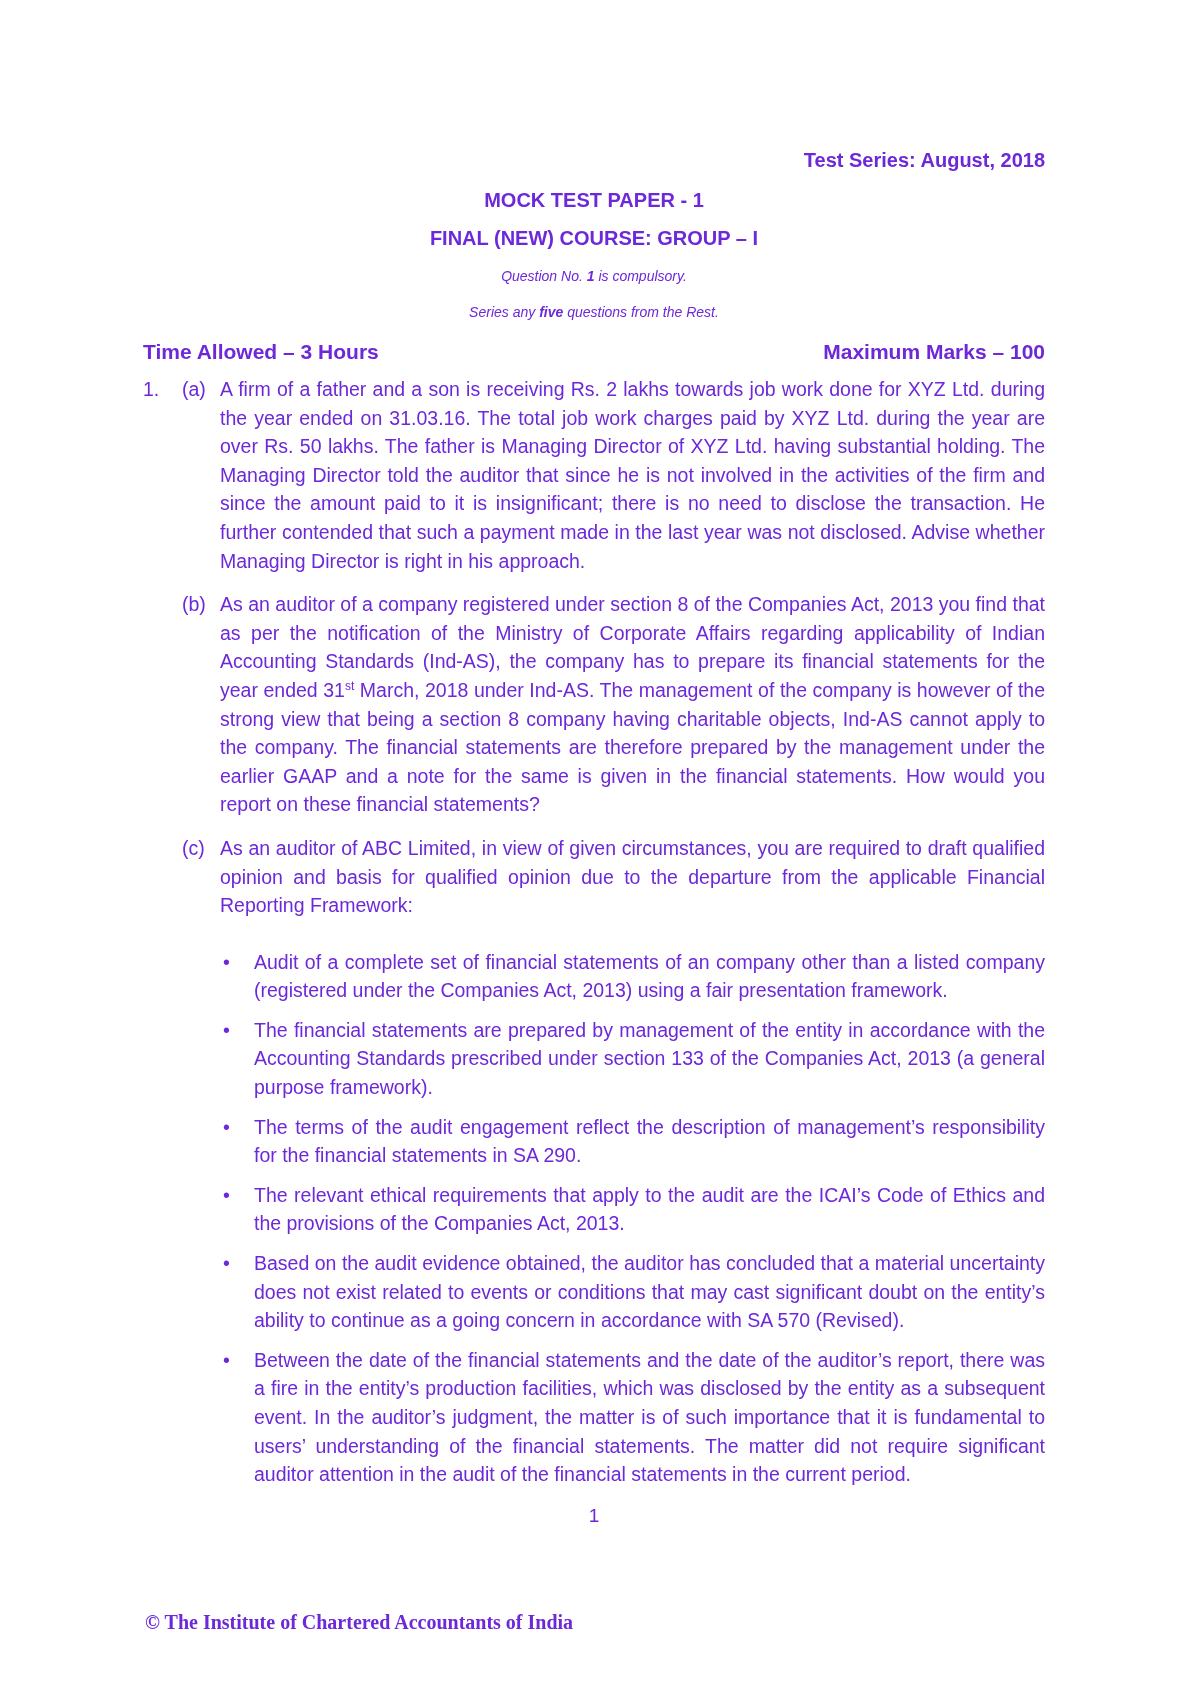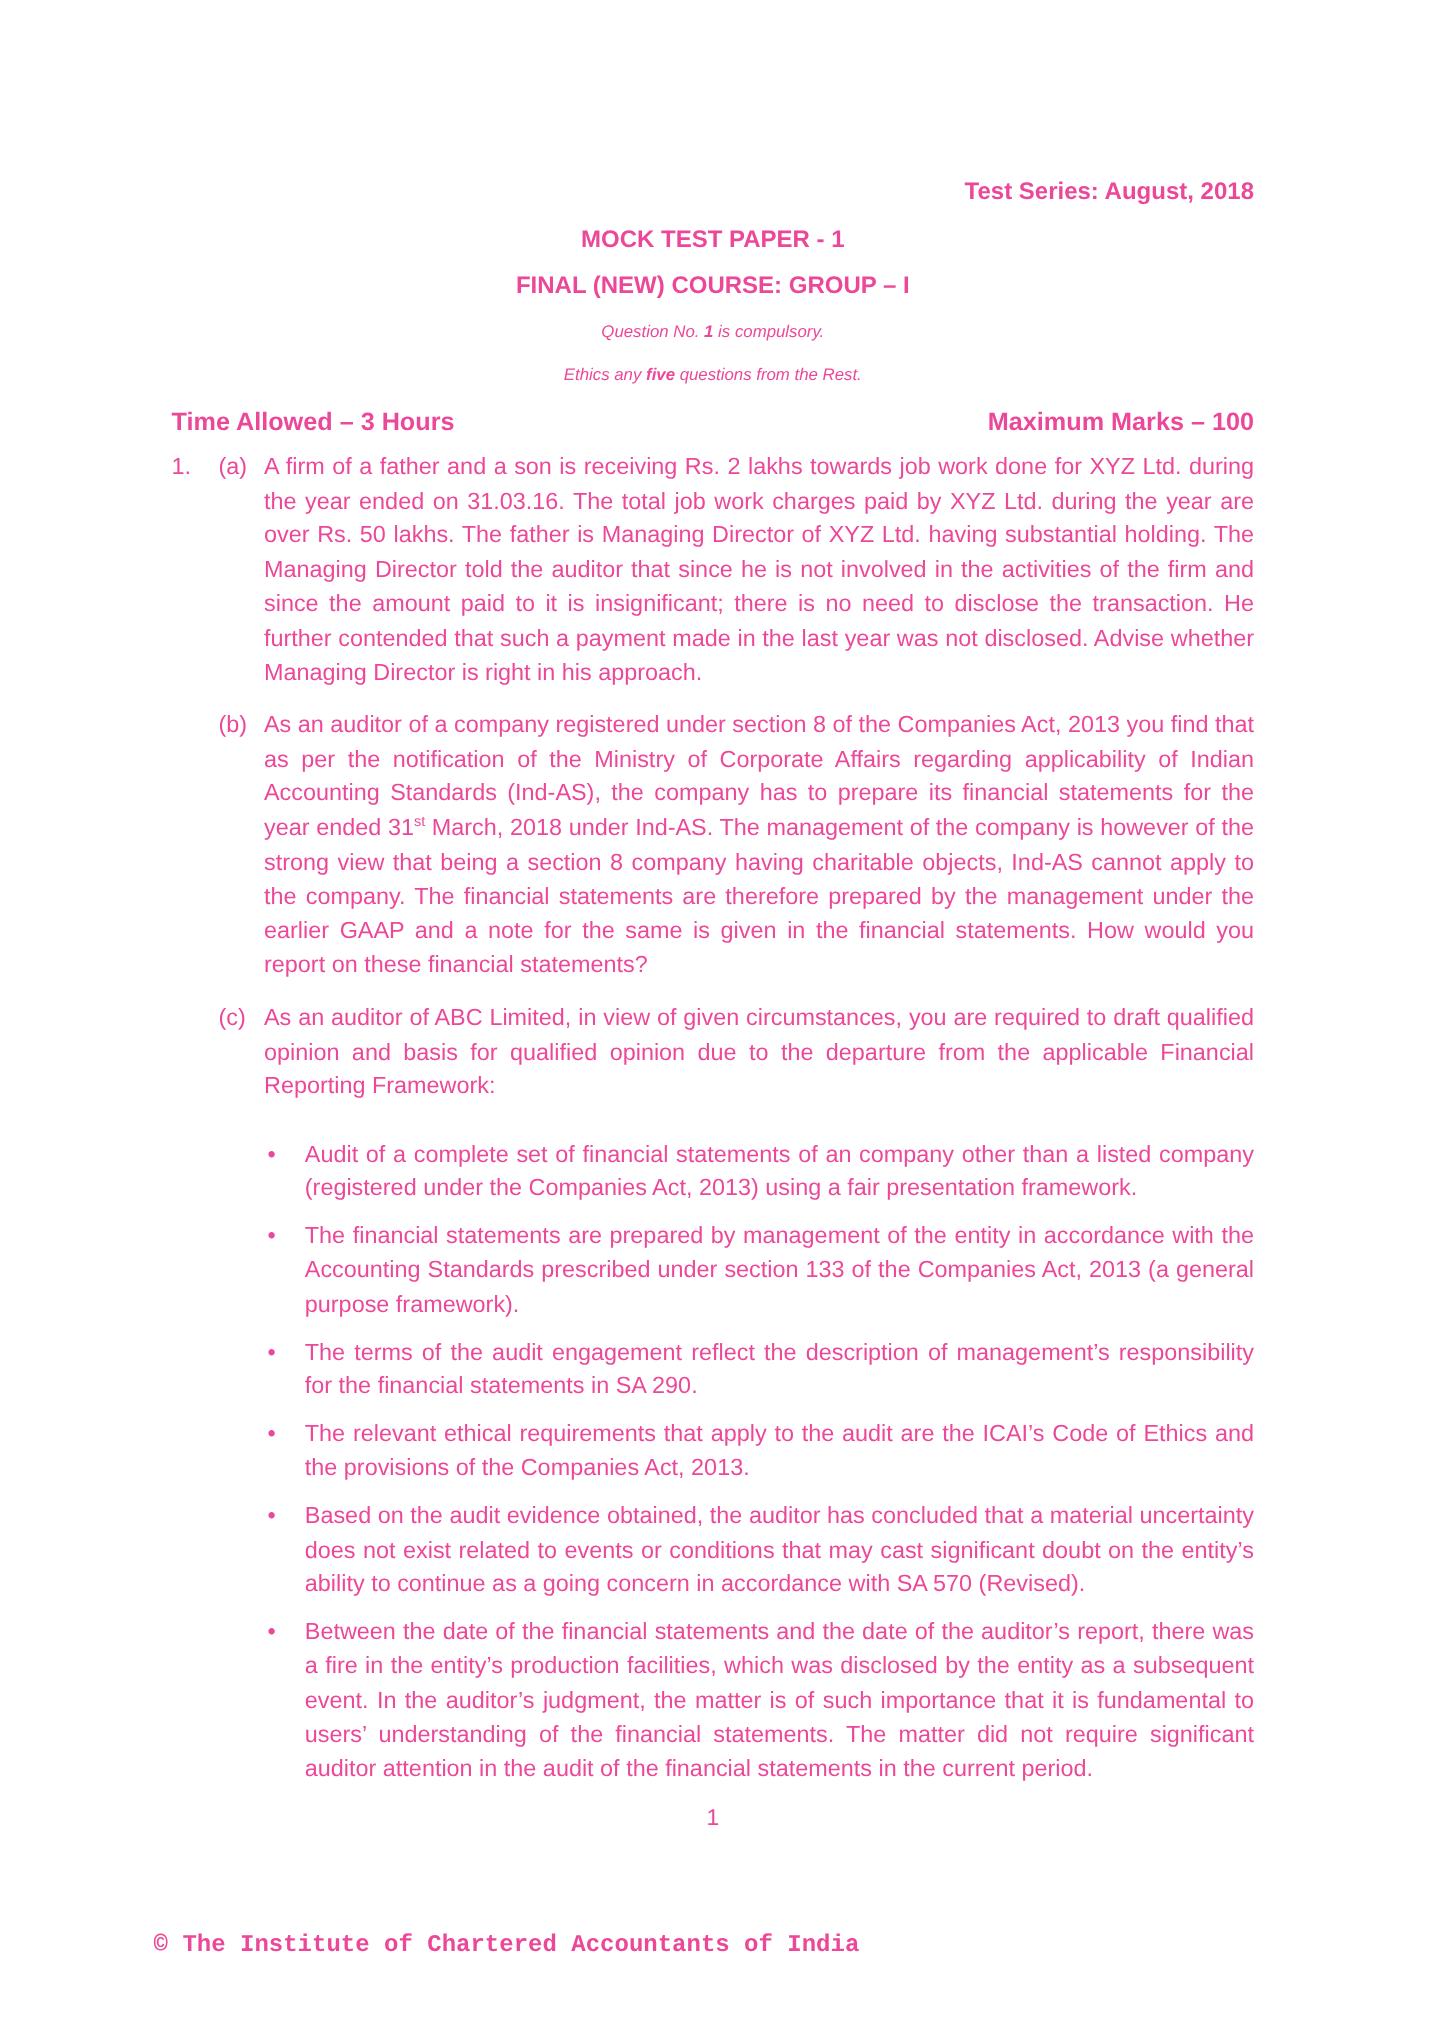--- a/index.html
+++ b/index.html
@@ -2,21 +2,21 @@
 <html><head>
 <meta charset="utf-8">
 <style>
   * { margin:0; padding:0; box-sizing:border-box; }
   html,body { background:#ffffff; }
   .page {
     position:relative;
     width:1191px;
     height:1684px;
     background:#ffffff;
-    color:#ec4899;
+    color:#6d28d9;
     font-family:"Liberation Sans", sans-serif;
     overflow:hidden;
   }
   .content {
     position:absolute;
     left:143px;
     top:150px;
     width:902px;
   }
   .test-series {
@@ -91,42 +91,42 @@
     position:absolute;
     left:143px;
     top:1505px;
     width:902px;
     text-align:center;
     font-size:19px;
     line-height:22px;
   }
   .footer {
     position:absolute;
-    left:128px;
+    left:145px;
     top:1610px;
-    font-family:Liberation Mono, monospace;
+    font-family:Liberation Serif, serif;
     font-weight:bold;
     font-size:20px;
     line-height:24px;
   }
 </style>
 </head>
 <body>
 
 <div class="page">
   <div class="content">
 
     <div class="test-series">Test Series: August, 2018</div>
 
     <div class="h-line">MOCK TEST PAPER - 1</div>
     <div class="h-line">FINAL (NEW) COURSE: GROUP – I</div>
 
     <div class="note-line"><span>Question No. </span><b>1</b><span> is compulsory.</span></div>
 
-    <div class="note-line"><span>Ethics any </span><b>five</b><span> questions from the Rest.</span></div>
+    <div class="note-line"><span>Series any </span><b>five</b><span> questions from the Rest.</span></div>
 
     <div class="meta-row">
       <div>Time Allowed – 3 Hours</div>
       <div>Maximum Marks – 100</div>
     </div>
 
     <div class="qrow">
       <div class="qnum">1.</div>
       <div class="plabel">(a)</div>
       <div class="ptext">A firm of a father and a son is receiving Rs. 2 lakhs towards job work done for XYZ Ltd. during the year ended on 31.03.16. The total job work charges paid by XYZ Ltd. during the year are over Rs. 50 lakhs. The father is Managing Director of XYZ Ltd. having substantial holding. The Managing Director told the auditor that since he is not involved in the activities of the firm and since the amount paid to it is insignificant; there is no need to disclose the transaction. He further contended that such a payment made in the last year was not disclosed. Advise whether Managing Director is right in his approach.</div>

